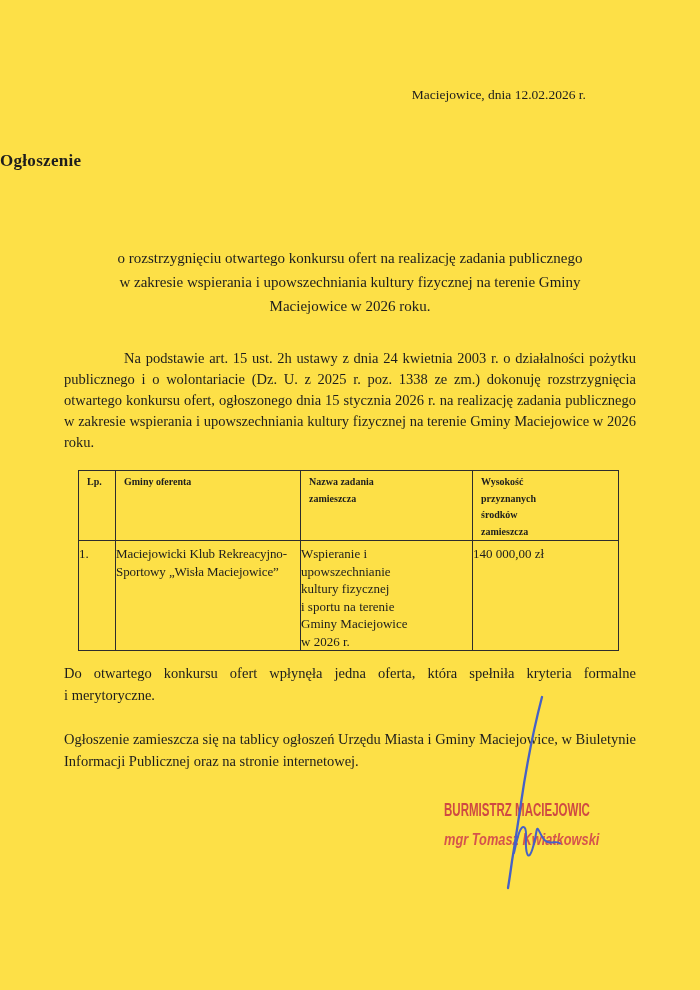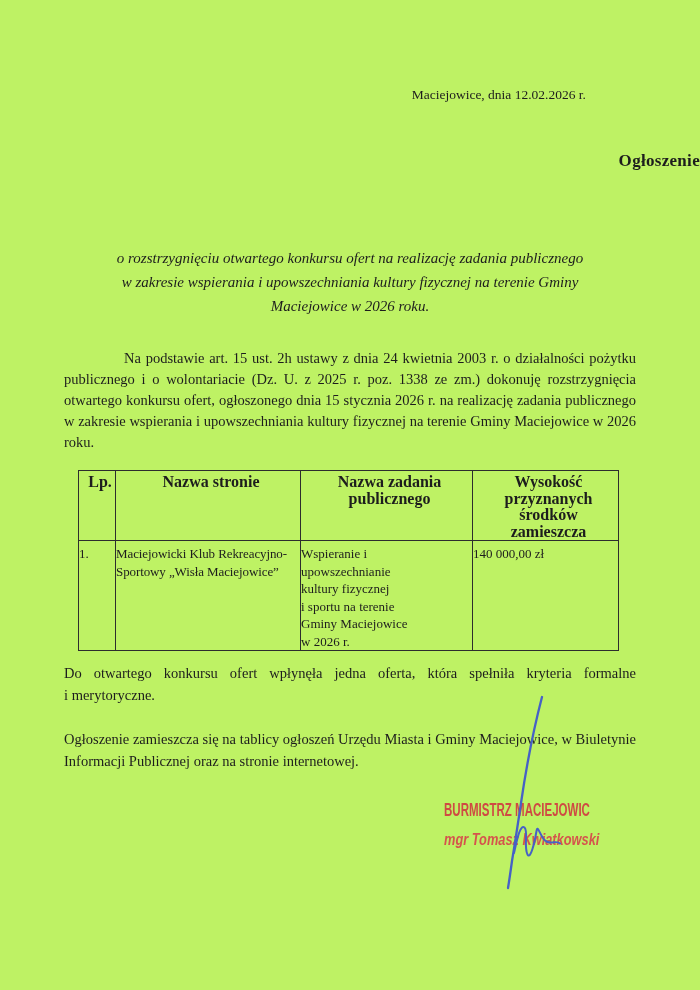--- a/index.html
+++ b/index.html
@@ -1,38 +1,38 @@
 <!DOCTYPE html>
 <html lang="pl"><head>
 <meta charset="utf-8">
 <style>
   html, body { margin: 0; padding: 0; background: #ffffff; }
   .page {
     position: relative;
     width: 700px;
     height: 990px;
     margin: 0 auto;
-    background: #bef264;
+    background: #fde047;
     overflow: hidden;
     font-family: "Liberation Serif", "DejaVu Serif", serif;
     color: #1d1d1d;
   }
   .date-line {
     position: absolute;
     top: 87px;
     right: 114px;
     font-size: 13.5px;
     white-space: nowrap;
   }
   .doc-title {
     position: absolute;
     top: 151px;
     left: 0;
     width: 100%;
-    text-align: right;
+    text-align: left;
     font-size: 17px;
     font-weight: bold;
     letter-spacing: 0.3px;
   }
   .doc-author {
     position: absolute;
     top: 185px;
     left: 0;
     width: 100%;
     text-align: center;
@@ -42,21 +42,20 @@
   }
   .doc-lead {
     position: absolute;
     top: 246px;
     left: 64px;
     width: 572px;
     text-align: center;
     font-size: 15px;
     line-height: 24px;
     white-space: pre-line;
-    font-style: italic;
   }
   .body-par {
     position: absolute;
     top: 348px;
     left: 64px;
     width: 572px;
     font-size: 14.5px;
     line-height: 21px;
     text-align: justify;
     text-indent: 60px;
@@ -69,22 +68,22 @@
     border-collapse: collapse;
     table-layout: fixed;
   }
   table.results th, table.results td {
     border: 1.5px solid #2d2d2d;
     vertical-align: top;
     overflow: hidden;
   }
   table.results th {
     font-weight: bold;
-    text-align: center;
-    font-size: 16px;
+    text-align: left;
+    font-size: 10px;
     line-height: 16.5px;
     padding: 3px 2px 0 8px;
     white-space: pre-line;
   }
   table.results thead tr { height: 67px; }
   table.results tbody tr { height: 103px; }
   table.results td {
     font-size: 13px;
     line-height: 17.5px;
     padding: 4px 2px 0 0;
@@ -161,23 +160,23 @@
   <table class="results">
     <colgroup>
       <col style="width:37px">
       <col style="width:185px">
       <col style="width:172px">
       <col style="width:146px">
     </colgroup>
     <thead>
       <tr>
         <th>Lp.</th>
-        <th>Nazwa stronie</th>
+        <th>Gminy oferenta</th>
         <th>Nazwa zadania
-publicznego</th>
+zamieszcza</th>
         <th>Wysokość
 przyznanych
 środków
 zamieszcza</th>
       </tr>
     </thead>
     <tbody>
       <tr>
         <td class="cell-lp">1.</td>
         <td class="cell-oferent">Maciejowicki Klub Rekreacyjno-

